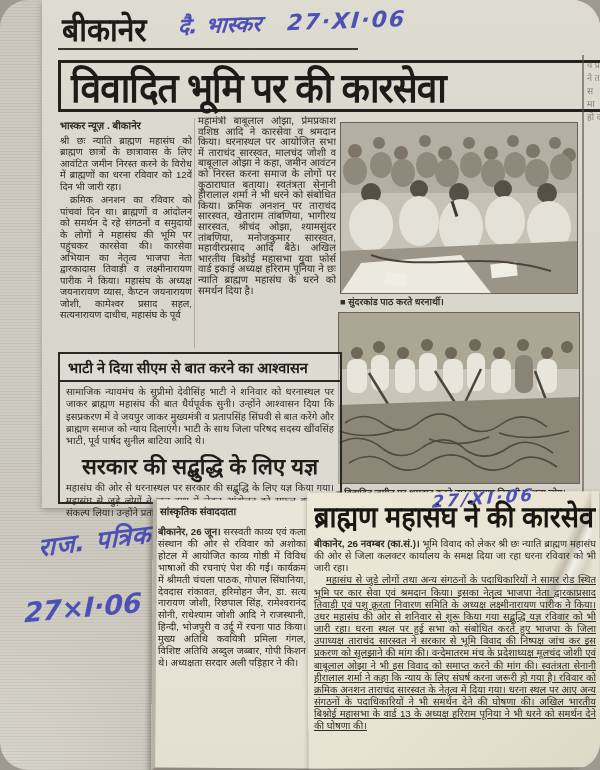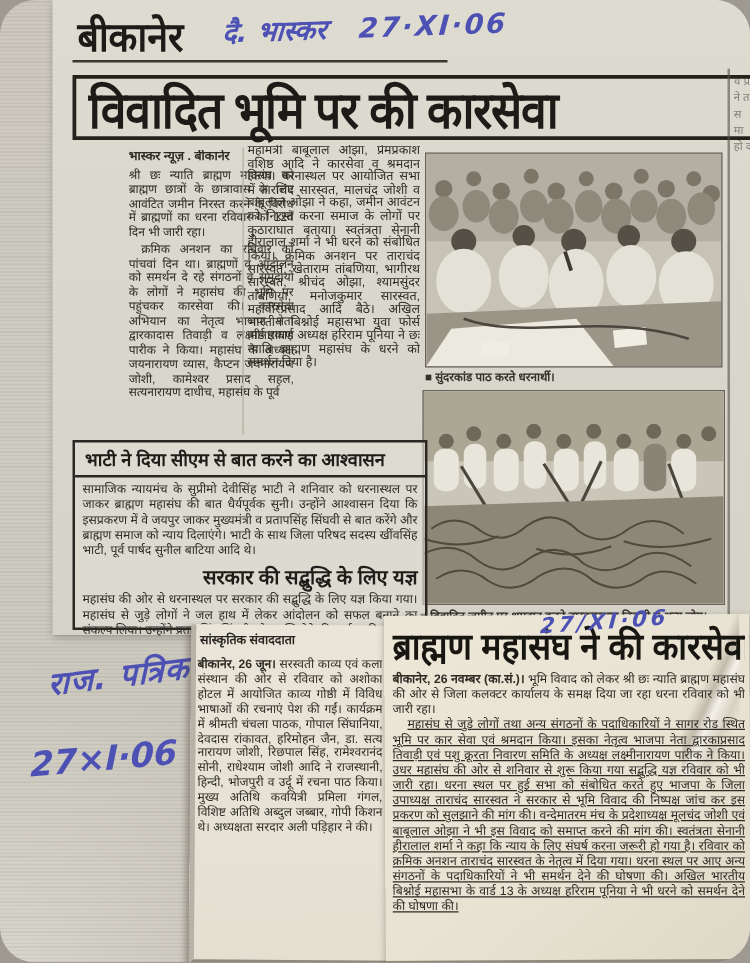--- a/index.html
+++ b/index.html
@@ -52,40 +52,40 @@
   
   #headline-box{position:absolute;left:58px;top:60px;width:572px;height:52px;
     border:3px solid #24221d;display:flex;align-items:center;padding-left:10px;box-sizing:border-box;}
   #headline{font-size:37px;font-weight:800;color:#1d1b17;white-space:nowrap;
     transform:scaleY(1.1);letter-spacing:-1px;}
   #edge-sliver{position:absolute;left:582px;top:55px;width:16px;height:450px;
     border-left:2px solid #55524a;padding:4px 0 0 3px;font-size:9px;line-height:13px;
     color:#4a463e;opacity:.6;word-break:break-all;overflow:hidden;}
   
   .col{position:absolute;text-align:justify;color:#2e2b25;overflow:hidden;}
-  #col1{left:60px;top:120px;width:132px;height:232px;font-size:9.6px;line-height:11.5px;margin-left:43px;}
+  #col1{left:60px;top:120px;width:132px;height:232px;font-size:9.6px;line-height:11.5px;}
   #col2{left:198px;top:116px;width:138px;height:236px;font-size:10px;line-height:10.6px;}
   .col p{margin:0 0 2px 0;}
   .col p.indent{text-indent:10px;}
   #byline{font-weight:700;font-size:10px;margin-bottom:3px;}
   .colrule{position:absolute;left:194px;top:118px;width:1px;height:230px;background:#b2aea2;}
   
   .photo{position:absolute;border:1px solid #66625a;background:#c4c0b4;overflow:hidden;}
   #photo1{left:340px;top:122px;width:236px;height:170px;}
   #photo2{left:338px;top:312px;width:240px;height:170px;}
   .caption{position:absolute;font-size:9.3px;font-weight:700;color:#34312a;}
   #caption1{left:340px;top:295px;width:236px;}
   #caption2{left:336px;top:486px;width:244px;}
   
   #inset{position:absolute;left:58px;top:352px;width:284px;height:152px;
     border:2px solid #2b2824;box-sizing:border-box;padding:2px 6px;background:rgba(228,225,215,.5);}
   #subhead1{font-size:14.5px;font-weight:800;border-bottom:2px solid #2b2824;
     padding:1px 0 3px 2px;margin:0 -6px 4px;padding-left:8px;transform-origin:left;color:#1f1d18;}
   #inset .btxt{font-size:9.8px;line-height:12.3px;text-align:justify;color:#2e2b25;margin:0;}
-  #subhead2{font-size:16px;font-weight:800;text-align:right;margin:3px 0 2px;color:#1f1d18;}
+  #subhead2{font-size:22px;font-weight:800;text-align:center;margin:3px 0 2px;color:#1f1d18;}
   
   #poetry-clip{position:absolute;left:158px;top:504px;width:148px;height:262px;overflow:hidden;}
   #poetry-h{font-size:16.5px;line-height:20px;font-weight:800;text-align:center;color:#1f1d18;margin:2px 0 6px;}
   #poetry-by{font-size:10px;font-weight:700;margin:0 0 8px 2px;}
   #poetry-body{font-size:9.7px;line-height:11.9px;text-align:justify;margin:0;color:#2e2b25;}
   #mahasangh-clip{position:absolute;left:314px;top:496px;width:282px;height:268px;overflow:hidden;}
   #mah-h{font-size:27px;font-weight:800;color:#181611;white-space:nowrap;margin:0 0 5px;transform:scaleY(1.08);transform-origin:left top;}
   .mah-p{font-size:9.8px;line-height:12.15px;text-align:justify;margin:0;color:#2e2b25;}
   .mah-p.indent{text-indent:12px;text-decoration:underline;}
   .dl{font-weight:800;}

